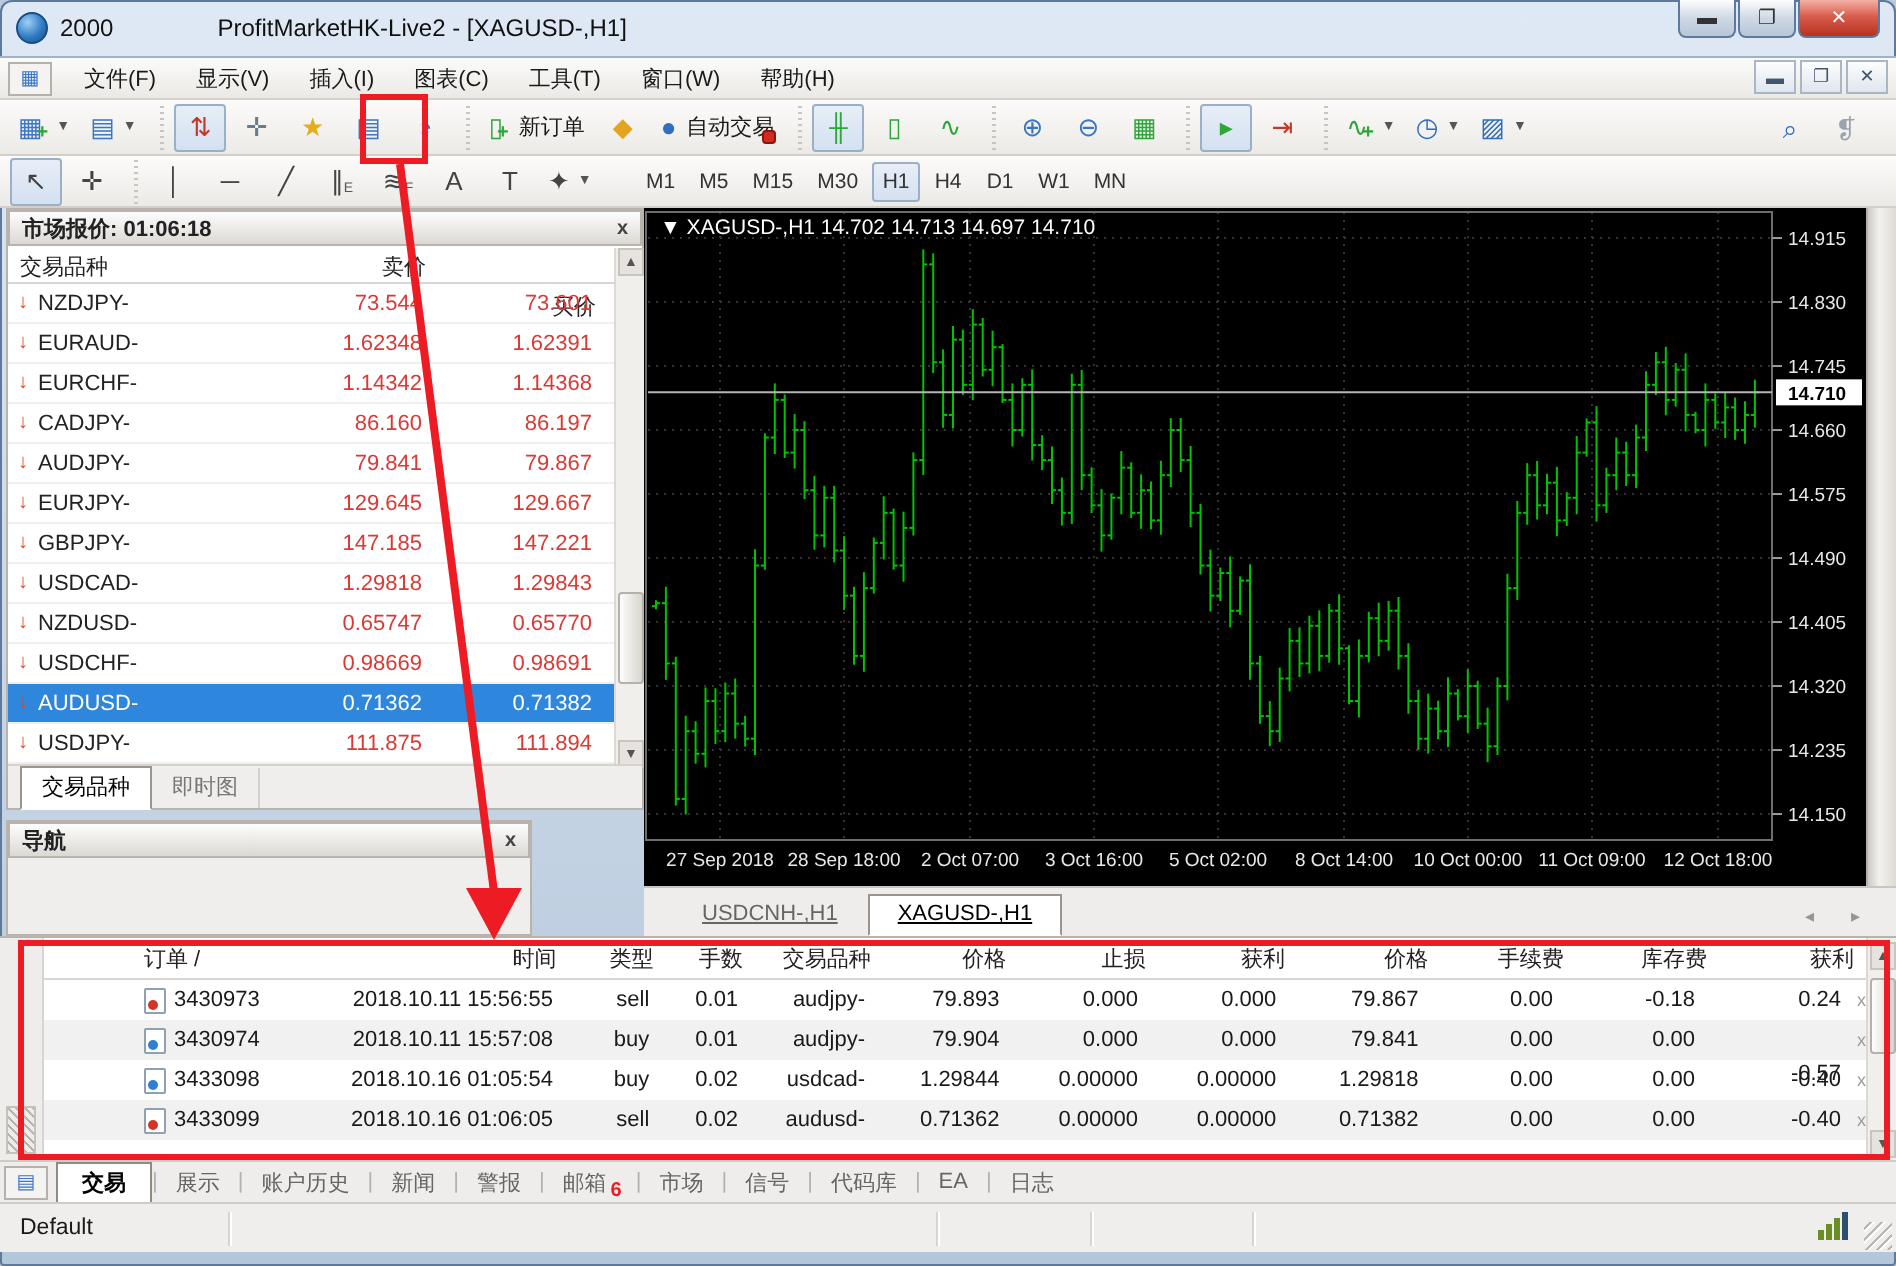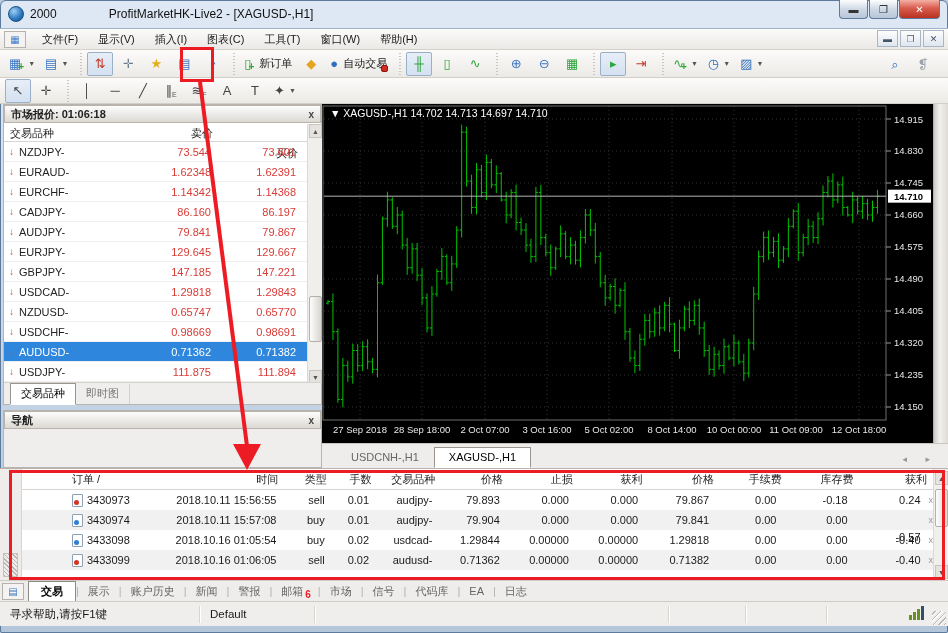--- a/index.html
+++ b/index.html
@@ -60,26 +60,26 @@
   .mw-row.sel{background:#2f86dd;}
   .mw-row.sel .sym,.mw-row.sel .bid,.mw-row.sel .ask{color:#fff;}
   .downarrow{color:#e04a1f;font-size:10px;margin-right:5px;font-weight:bold;}
   .vscroll{position:absolute;background:#f1efec;border-left:1px solid #dcd9d4;}
   .sb-arrow{position:absolute;left:1px;width:13px;height:14px;background:#e6e3de;border:1px solid #c9c5be;
     font-size:7px;color:#555;display:flex;align-items:center;justify-content:center;}
   .sb-thumb{position:absolute;left:1px;width:13px;background:linear-gradient(90deg,#fdfdfd,#d8d5cf);border:1px solid #b5b1aa;border-radius:2px;}
   .mini-tabs{display:flex;align-items:flex-end;height:22px;background:#f0eeec;border-top:1px solid #d5d2cc;padding-left:6px;}
   .mini-tab{padding:2px 10px 3px;color:#777;border-right:1px solid #d5d2cc;}
   .mini-tab.active{background:#fff;border:1px solid #9a968f;border-bottom:1px solid #fff;color:#000;margin-bottom:-1px;}
-  #nav{left:3px;top:410px;width:319px;height:58px;background:#f0eeec;border:1px solid #b8b4ad;text-align:right;}
+  #nav{left:3px;top:410px;width:263px;height:58px;background:#f0eeec;border:1px solid #b8b4ad;text-align:right;}
   
   #chart{left:322px;top:104px;width:611px;height:339px;background:#000;}
   #chart-tabs{left:322px;top:443px;width:626px;height:25px;background:#efedeb;border-top:1px solid #c9c5bf;
     display:flex;align-items:flex-end;padding-left:14px;}
-  .ctab{padding:3px 14px 4px;color:#666;border:1px solid transparent;}
+  .ctab{padding:3px 14px 4px;color:#666;border:1px solid transparent;text-decoration:underline;}
   .ctab.active{background:#fff;border:1px solid #9a968f;border-bottom-color:#fff;color:#000;}
   #ctab-arrows{position:absolute;right:10px;bottom:4px;color:#9a968f;font-size:9px;letter-spacing:8px;}
   #vstrip{left:933px;top:104px;width:15px;height:339px;background:linear-gradient(90deg,#cdcac5,#f3f1ee 40%,#dedbd5);border-left:1px solid #b5b1aa;}
   
   #terminal{left:0;top:468px;width:948px;height:112px;background:#fff;border-top:1px solid #b8b4ad;}
   #term-grip{position:absolute;left:0;top:0;width:22px;height:112px;background:#efedeb;border-right:1px solid #d8d5d0;}
   .gripico{position:absolute;left:3px;bottom:4px;width:15px;height:24px;background:repeating-linear-gradient(45deg,#b9b6b0 0 1px,#efedeb 1px 3px);border:1px solid #c5c1bb;}
   .trow{display:flex;height:20px;align-items:center;padding-left:44px;}
   .trow.head{color:#222;border-bottom:1px solid #d8d6d2;height:21px;}
   .trow.alt{background:#f1f1f1;}
@@ -261,20 +261,31 @@
       <div class="tbtn">
         <span class="glyph" style="color: rgb(68, 68, 68);">A</span>
       </div>
       <div class="tbtn">
         <span class="glyph" style="color: rgb(68, 68, 68);">T</span>
       </div>
       <div class="tbtn">
         <span class="glyph" style="color: rgb(68, 68, 68);">✦</span>
         <span class="caret">▼</span>
       </div>
+    </div>
+  <div id="tfs" style="display:flex;align-items:center;position:absolute;left:318px;">
+      <div class="tfbtn">M1</div>
+      <div class="tfbtn">M5</div>
+      <div class="tfbtn">M15</div>
+      <div class="tfbtn">M30</div>
+      <div class="tfbtn pressed">H1</div>
+      <div class="tfbtn">H4</div>
+      <div class="tfbtn">D1</div>
+      <div class="tfbtn">W1</div>
+      <div class="tfbtn">MN</div>
     </div>
 </div>
 
 <div class="abs" id="mw">
   <div class="panel-title">
     <span>市场报价: 01:06:18</span>
     <span class="x">x</span>
   </div>
   <div id="mw-cols">
     <div style="width:135px;">交易品种</div>
@@ -915,21 +926,20 @@
     <span class="tab-sep">|</span>
     <div class="term-tab">信号</div>
     <span class="tab-sep">|</span>
     <div class="term-tab">代码库</div>
     <span class="tab-sep">|</span>
     <div class="term-tab">EA</div>
     <span class="tab-sep">|</span>
     <div class="term-tab">日志</div>
   </div>
 <div class="abs" id="statusbar">
-  <div class="scell" style="width:200px;">寻求帮助,请按F1键</div>
   <div class="scell" style="width:115px;">Default</div>
   <div class="scell" style="width:354px;"></div>
   <div class="scell" style="width:77px;"></div>
   <div class="scell" style="width:81px;"></div>
 </div>
 <div id="connbars">
   <i style="height:5px;background:#6b8e23;"></i>
     <i style="height:8px;background:#6b8e23;"></i>
   <i style="height:11px;background:#6b8e23;"></i>
     <i style="height:14px;background:#2f4f6f;"></i>

